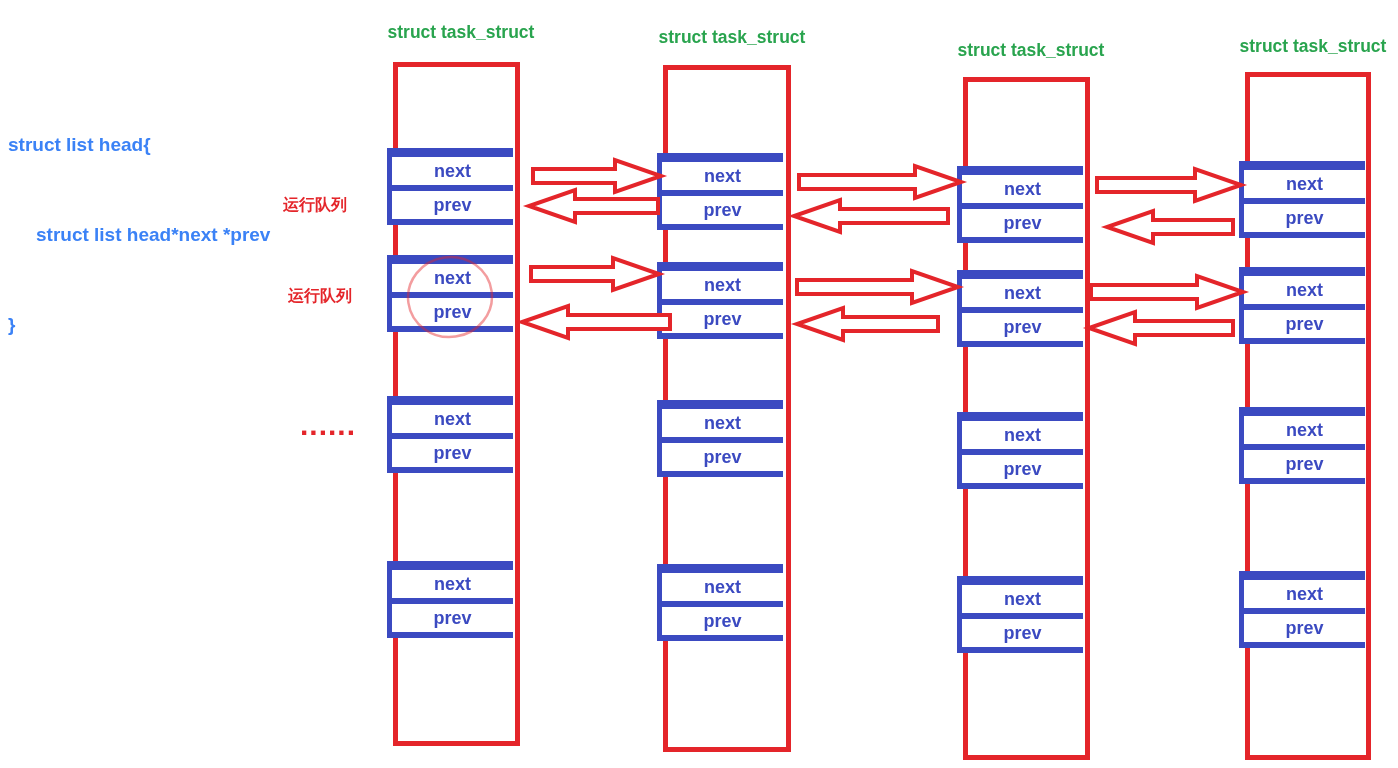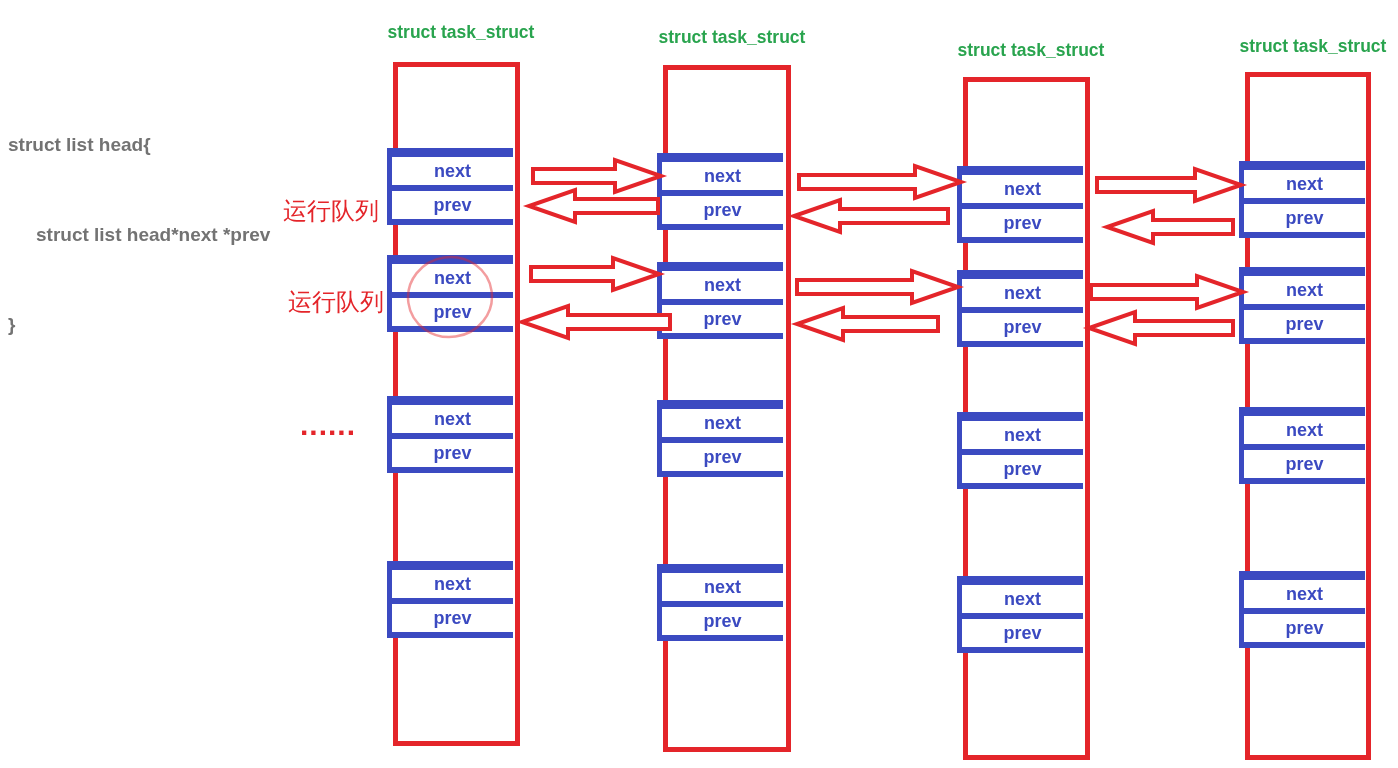--- a/index.html
+++ b/index.html
@@ -1,25 +1,25 @@
 <!DOCTYPE html>
 <html><head>
 <meta charset="utf-8">
 <style>
   html,body{margin:0;padding:0;background:#ffffff;}
   body{font-family:"Liberation Sans","DejaVu Sans",sans-serif;}
   #canvas{position:relative;width:1398px;height:768px;background:#ffffff;overflow:hidden;}
 
   
-  .code-block{position:absolute;left:8px;top:70px;color:#737373;font-weight:bold;
+  .code-block{position:absolute;left:8px;top:70px;color:#3b82f6;font-weight:bold;
               font-size:19px;line-height:30px;white-space:pre;}
   .code-indent{padding-left:28px;}
 
   
-  .red-label{position:absolute;color:#e4252a;font-weight:normal;font-size:24px;}
+  .red-label{position:absolute;color:#e4252a;font-weight:bold;font-size:16px;}
   .ellipsis-label{position:absolute;color:#e4252a;font-weight:bold;font-size:30px;
                   letter-spacing:1px;line-height:10px;}
 
   
   .col-header{position:absolute;width:190px;text-align:center;color:#29a44e;
               font-weight:bold;font-size:17.5px;}
 
   
   .col{position:absolute;border:5px solid #e4252a;box-sizing:border-box;background:transparent;}
   .green-frame{position:absolute;left:-1px;top:1px;right:-9px;border:3px solid #29a44e;

